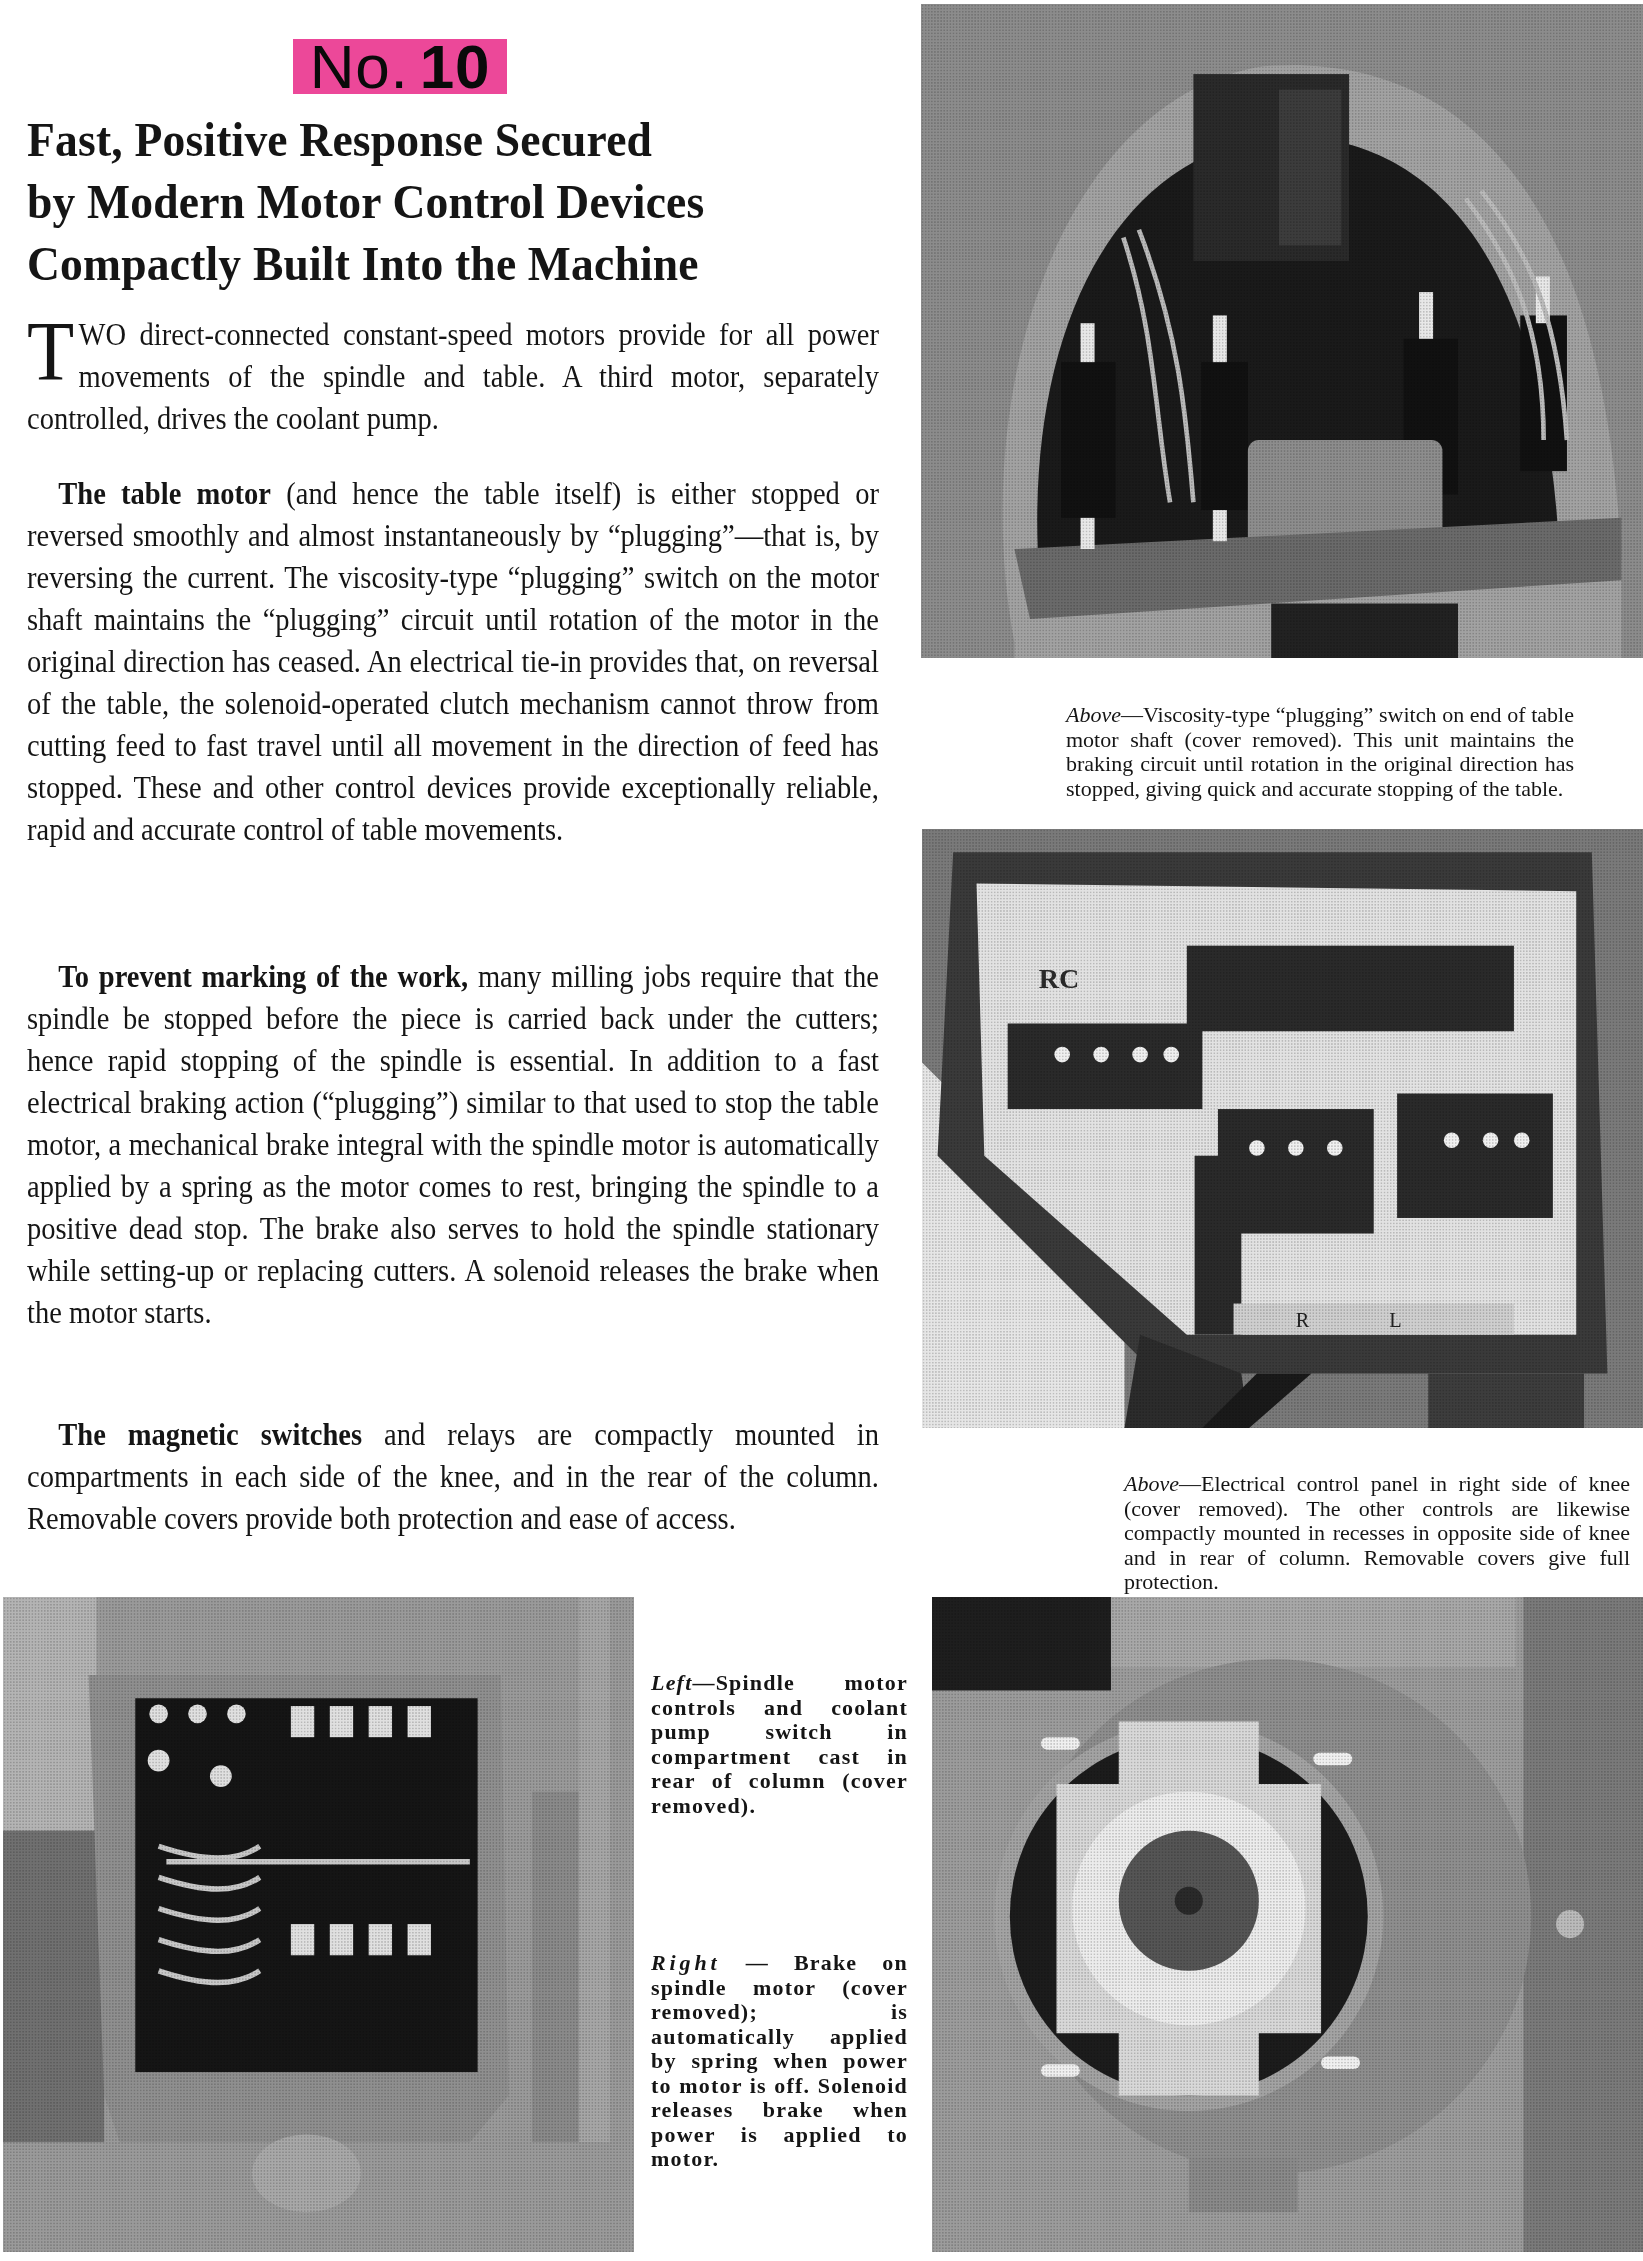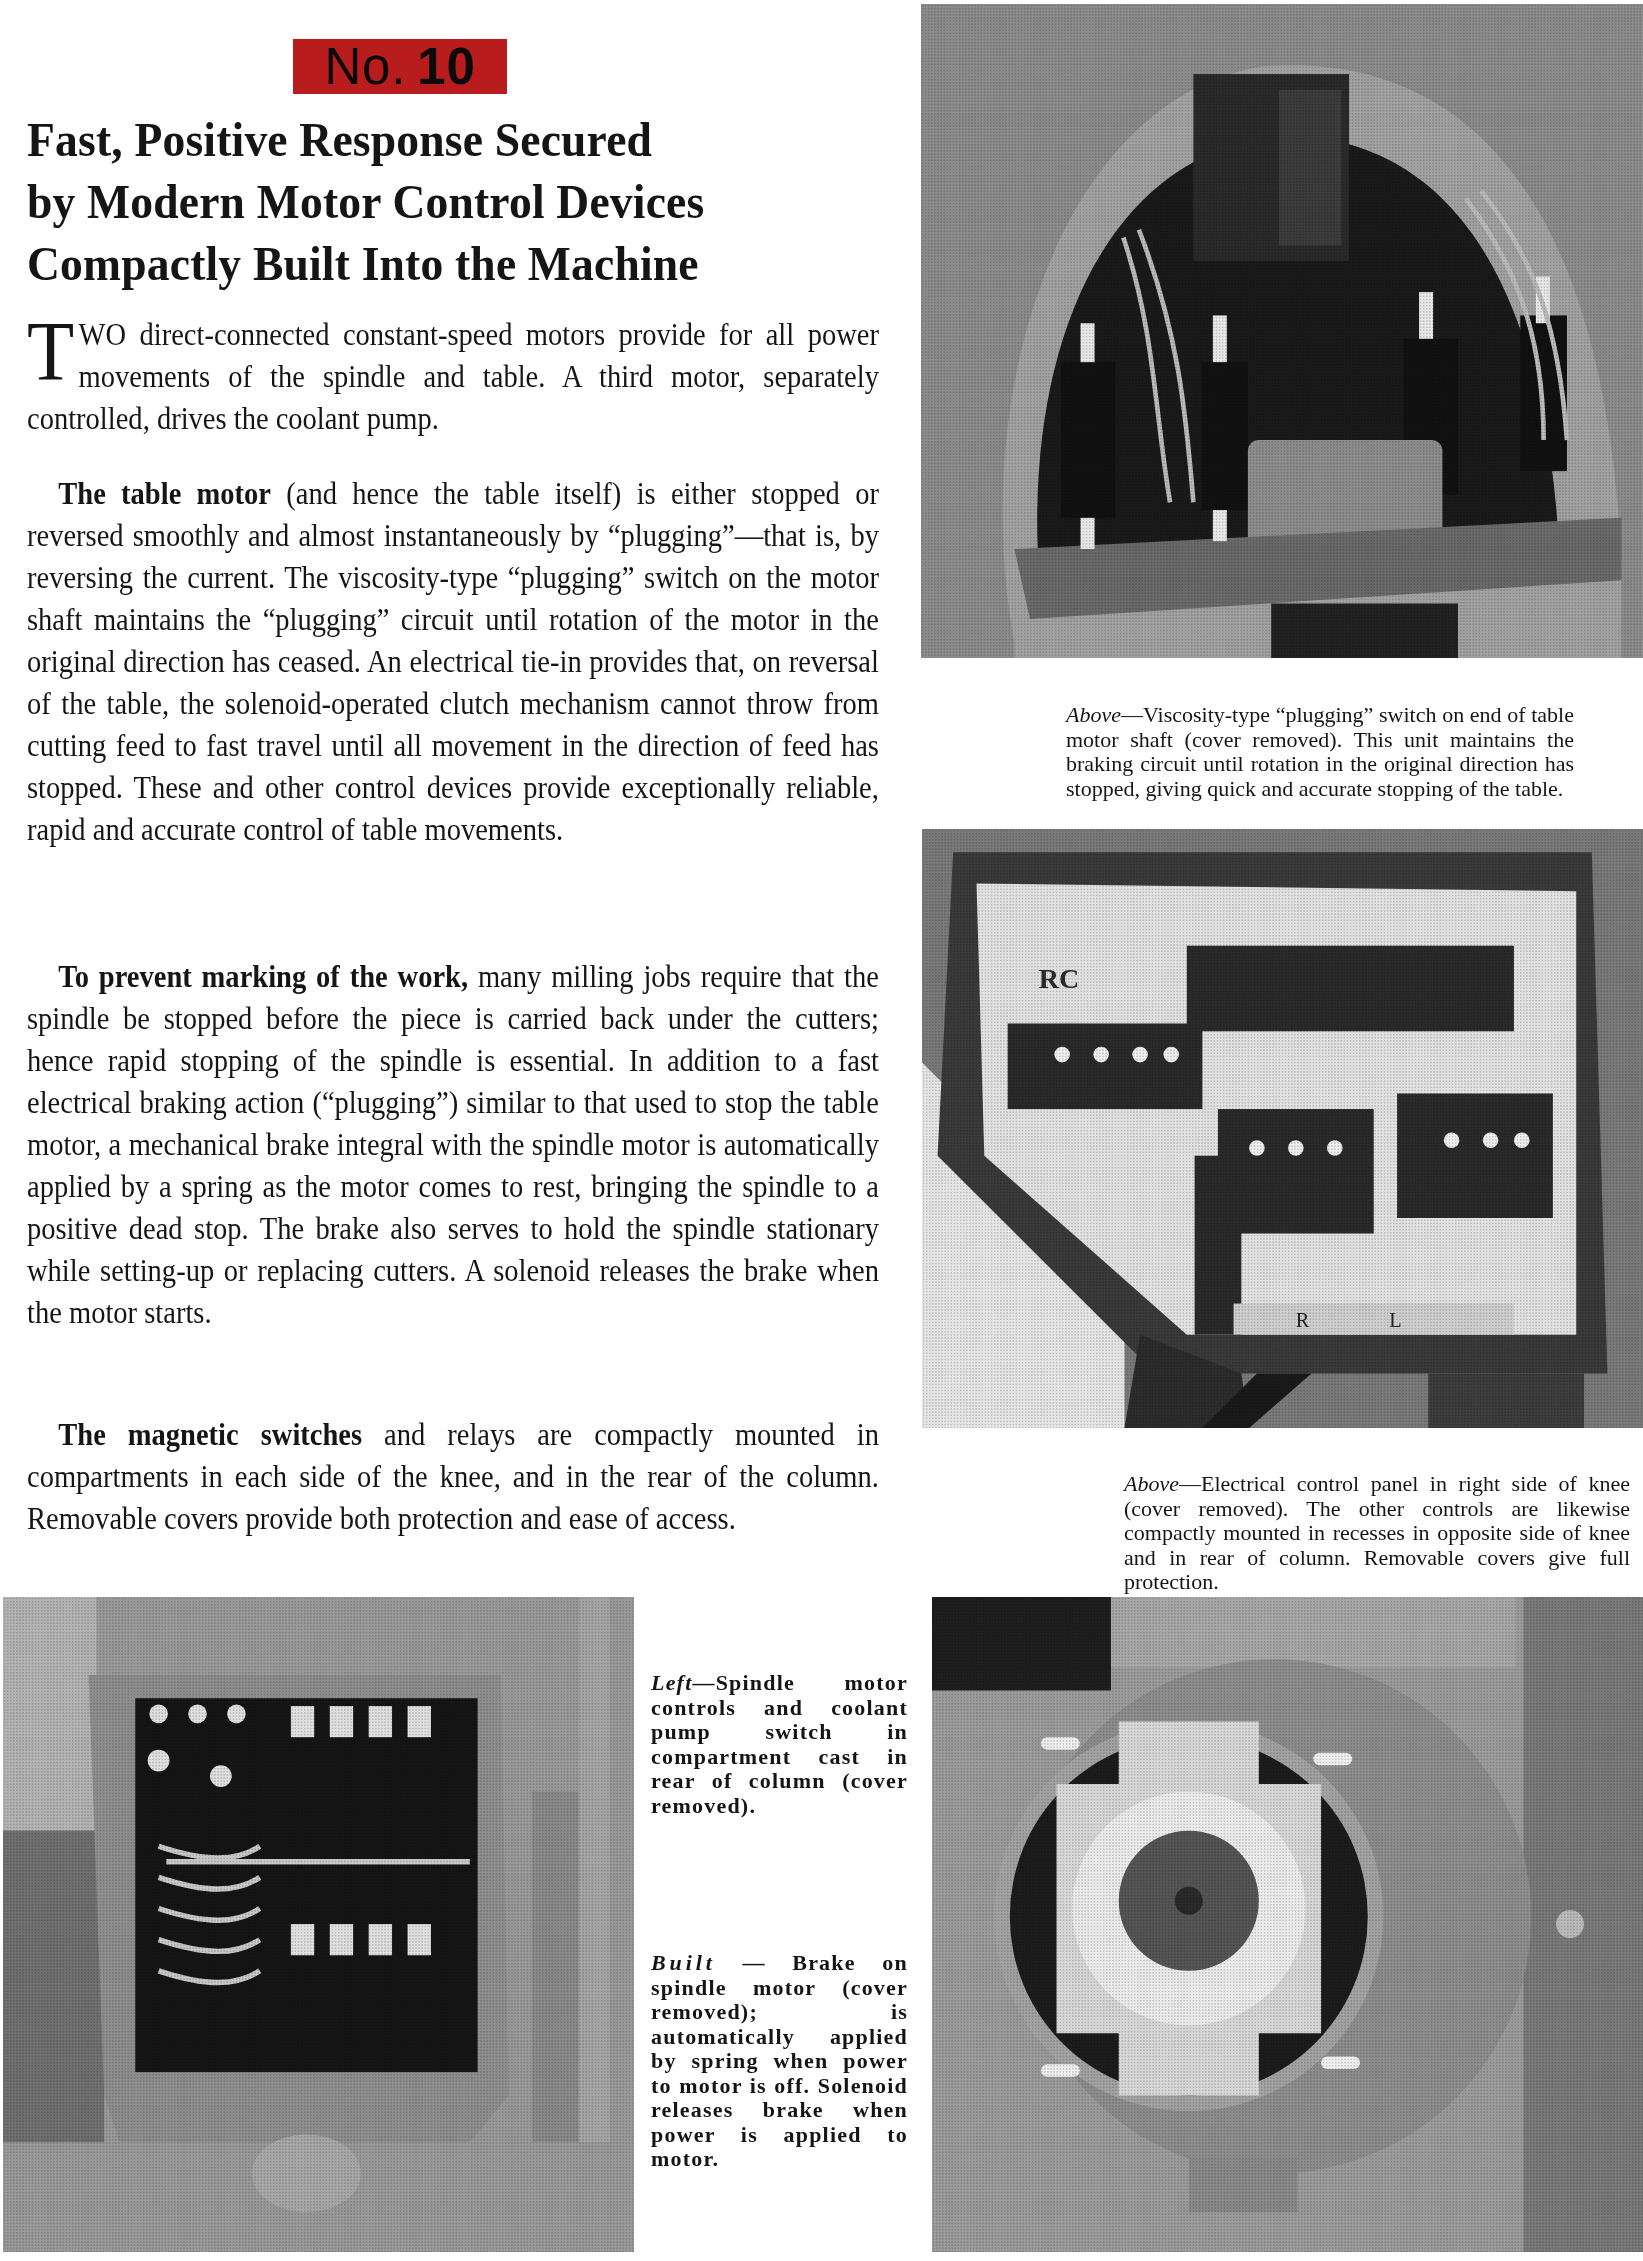--- a/index.html
+++ b/index.html
@@ -5,23 +5,23 @@
     html, body { margin: 0; padding: 0; background: #ffffff; }
     body {
       width: 1644px; height: 2261px; position: relative; overflow: hidden;
       font-family: "Liberation Serif", "DejaVu Serif", serif; color: #151515;
     }
     .abs { position: absolute; }
 
     
     .badge {
       left: 293px; top: 39px; width: 214px; height: 55px;
-      background: #b91c1c; color: #0a0a0a;
+      background: #ec4899; color: #0a0a0a;
       font-family: "Liberation Sans", "DejaVu Sans", sans-serif;
-      font-size: 51px; line-height: 55px; text-align: center; letter-spacing: 0.8px;
+      font-size: 62px; line-height: 55px; text-align: center; letter-spacing: 0.8px;
     }
     .badge .num { font-weight: bold; margin-left: 11px; }
 
     
     .headline {
       left: 26.5px; top: 109px; width: 872px;
       font-family: "Liberation Serif", "DejaVu Serif", serif;
       font-weight: bold; font-size: 49px; line-height: 62px; letter-spacing: 0.2px;
       transform: scaleX(0.93); transform-origin: left top;
     }
@@ -221,15 +221,15 @@
       <rect x="490" y="200" width="50" height="16" rx="8"></rect>
       <rect x="140" y="600" width="50" height="16" rx="8"></rect>
       <rect x="500" y="590" width="50" height="16" rx="8"></rect>
     </g>
     <rect x="330" y="720" width="140" height="70" fill="#8a8a8a"></rect>
     <circle cx="820" cy="420" r="18" fill="#bbbbbb"></circle>
   </svg>
   <div class="halftone"></div>
 </div>
 <div class="abs cap-mono" style="left:651px; top:1951px; width:257px;">
-  <span class="lbl" style="font-style:italic; letter-spacing:3.9px;">Built</span><span> — Brake on spindle motor (cover removed); is automatically applied by spring when power to motor is off. Solenoid releases brake when power is applied to motor.</span>
+  <span class="lbl" style="font-style:italic; letter-spacing:3.9px;">Right</span><span> — Brake on spindle motor (cover removed); is automatically applied by spring when power to motor is off. Solenoid releases brake when power is applied to motor.</span>
 </div>
 
 
 </body></html>

